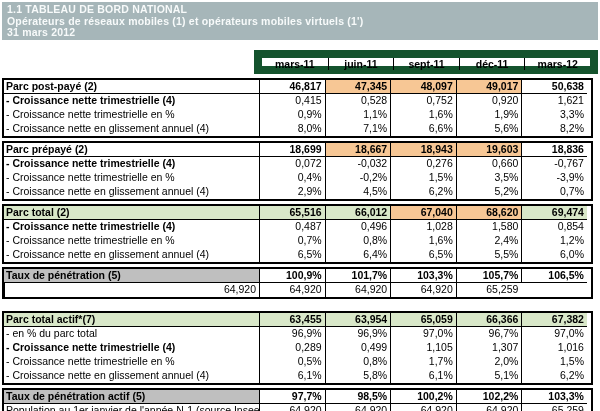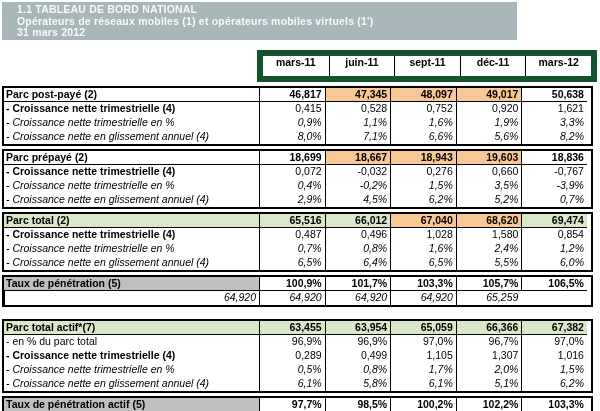--- a/index.html
+++ b/index.html
@@ -6,34 +6,34 @@
   html,body { background:#fff; }
   body {
     width: 600px; height: 411px; overflow: hidden;
     font-family: "Liberation Sans", "DejaVu Sans", sans-serif;
     color: #000;
   }
   .page { position: relative; width: 600px; height: 411px; padding: 2px; }
 
   
   .banner {
-    width: 515px; height: 38px;
+    width: 596px; height: 38px;
     background: #a6b6b9; color: #f7fafa;
-    padding: 2px 15px;
+    padding: 2px 5px;
     font-weight: bold; font-size: 10.5px; line-height: 11.5px;
     letter-spacing: 0.2px;
   }
   .banner div { white-space: nowrap; }
 
   
   .colheader { display: flex; margin-top: 10px; margin-bottom: 4px; }
   .colheader .spacer { width: 255px; }
   .colbox {
     display: grid; grid-template-columns: repeat(5, 65.6px);
-    border: 6px solid #14532d; height: 32px;
+    border: 8px solid #14532d; height: 24px;
   }
   .colcell {
     font-weight: bold; font-size: 10.5px; line-height: 12px;
     text-align: center; border-left: 1px solid #000;
   }
   .colcell:first-child { border-left: none; }
 
   
   .block {
     display: grid; grid-template-columns: 255px repeat(5, 65.6px);
@@ -44,21 +44,21 @@
   }
   .block.gap-after { margin-bottom: 12px; }
   .cell {
     height: 14px; font-size: 10.5px; line-height: 13px;
     overflow: hidden; white-space: nowrap;
   }
   .cell.label { padding-left: 2px; text-align: left; }
   .cell.val   { padding-right: 3px; text-align: right; border-left: 1px solid #000; }
   .cell.header { font-weight: bold; border-bottom: 1px solid #000; }
   .cell.bold-label.label { font-weight: bold; }
-  .cell.italic { font-style: italic; }
+  .cell.italic { }
   .bg-orange { background: #f7c795; }
   .bg-green  { background: #d9e8c9; }
   .bg-gray   { background: #bfbfbf; }
 </style>
 </head>
 <body>
 
 <div class="page">
 
   <div class="banner">

